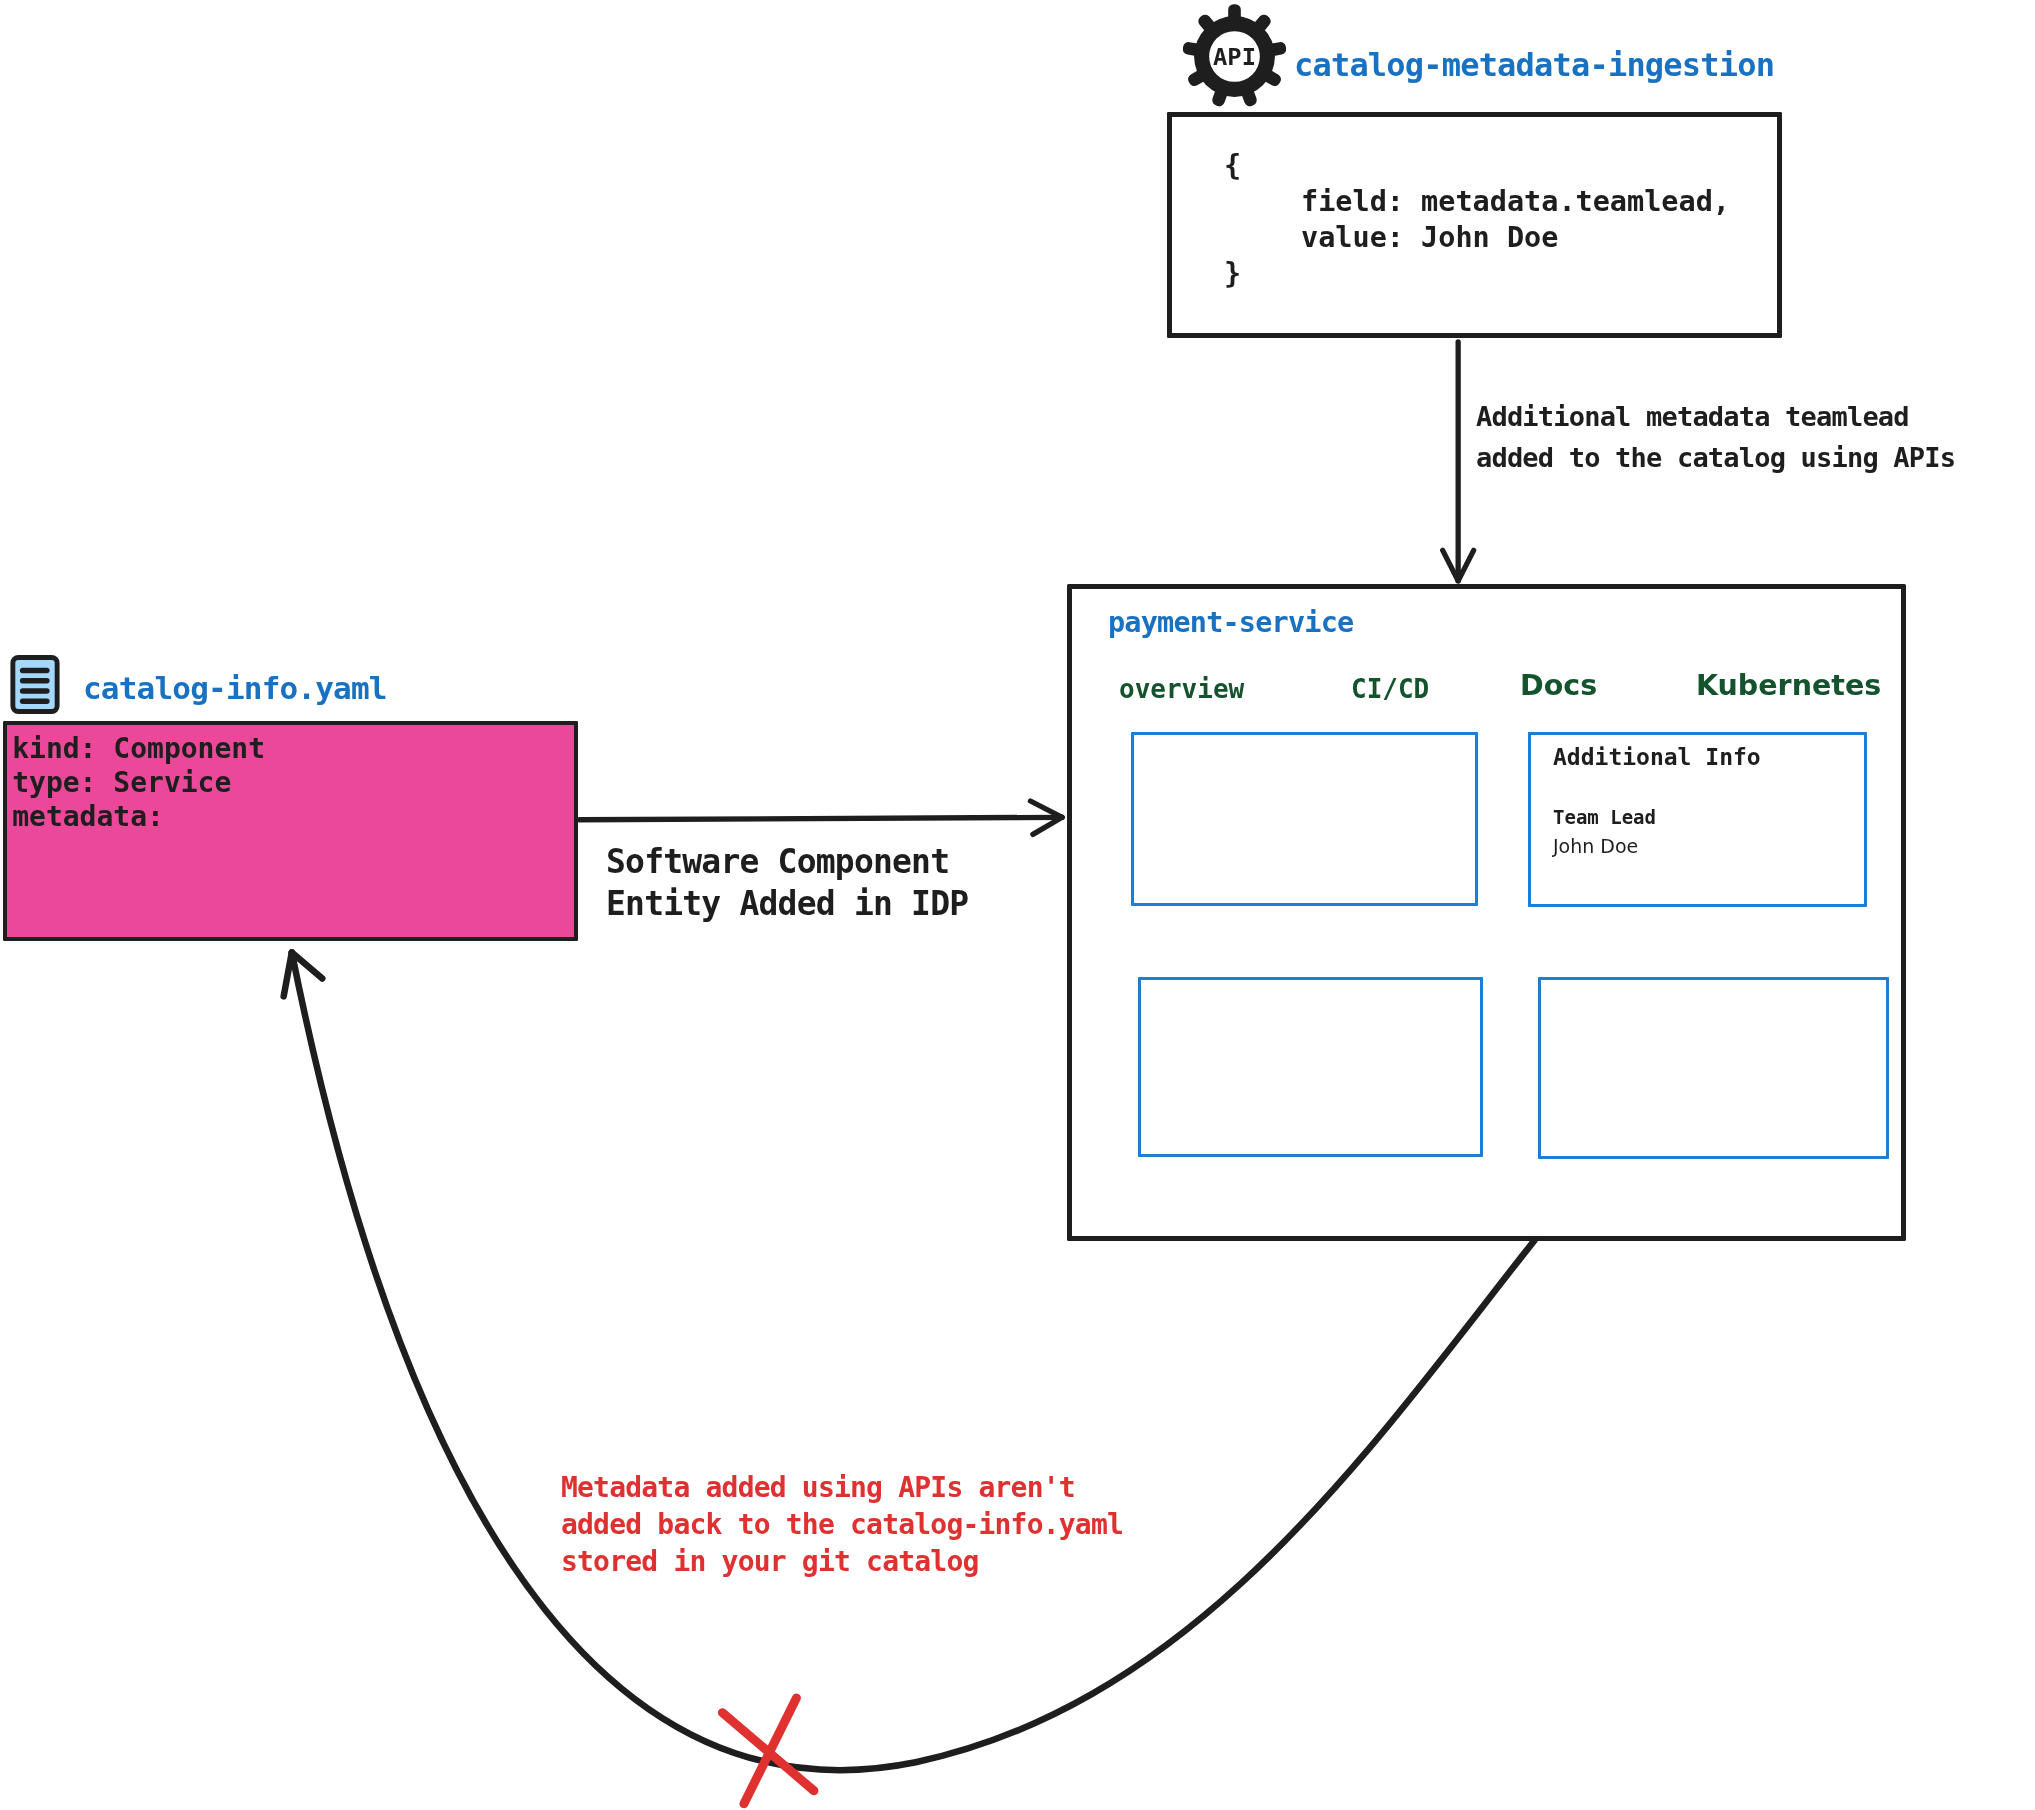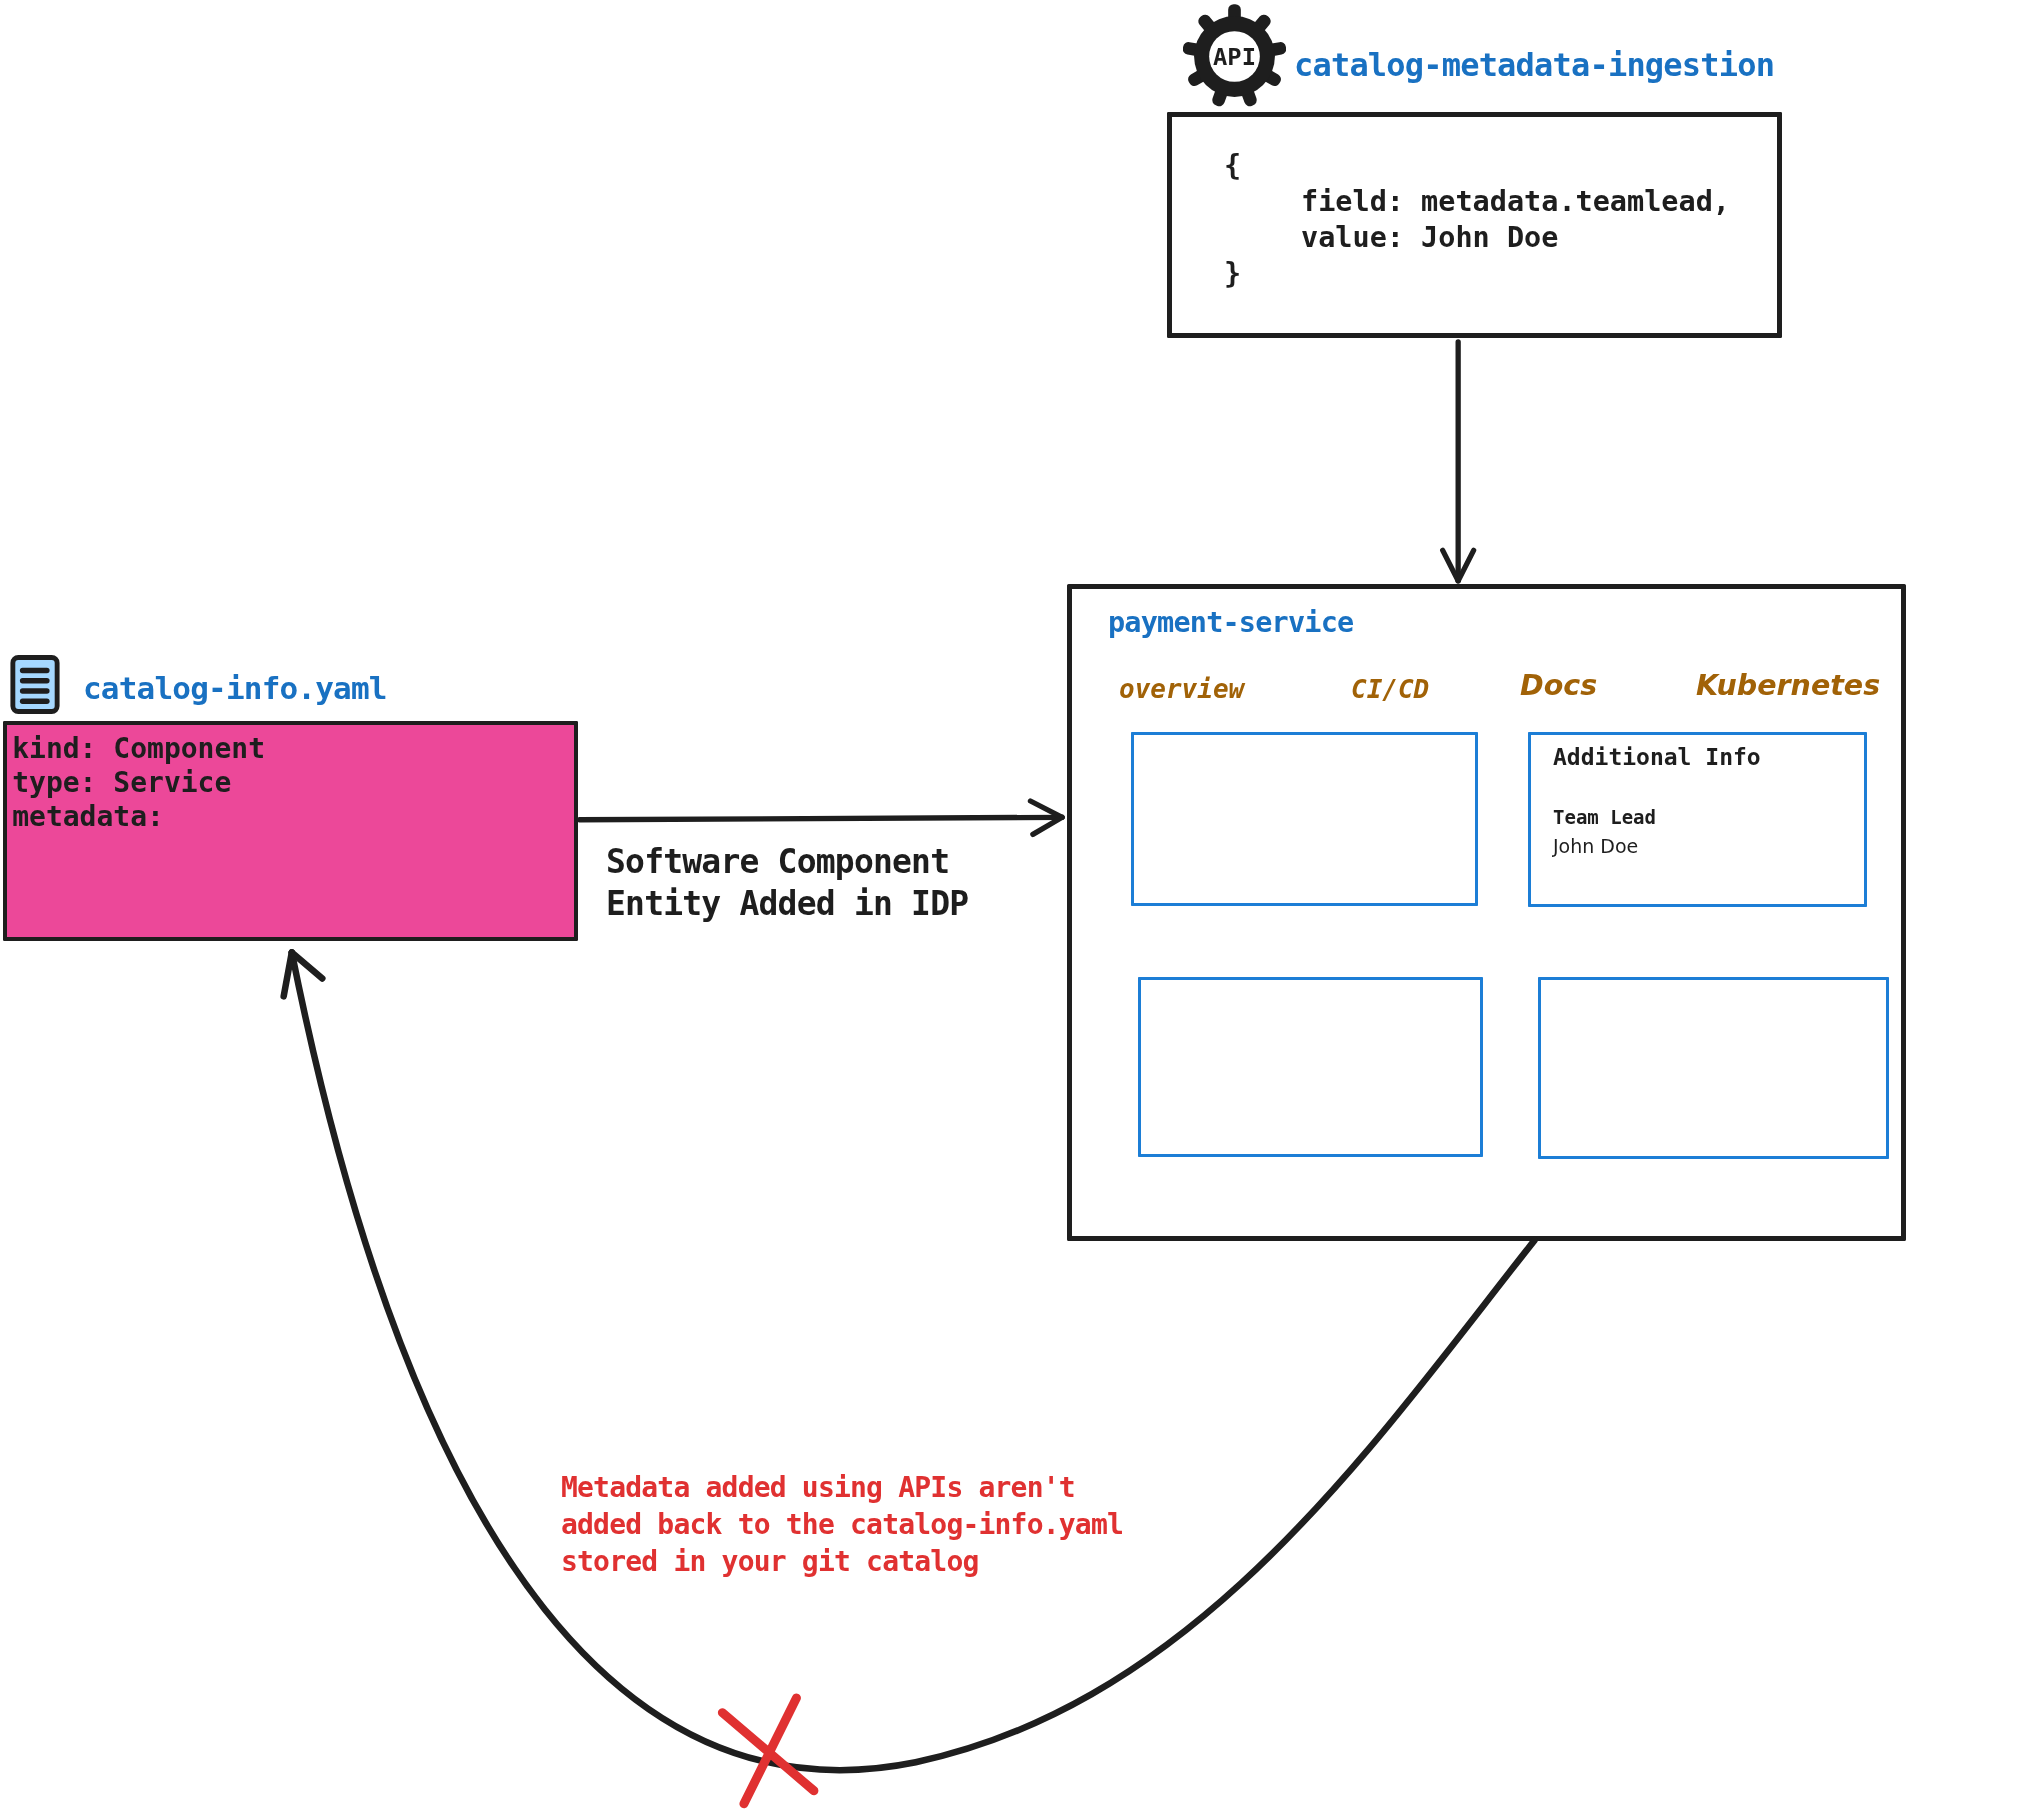--- a/index.html
+++ b/index.html
@@ -57,21 +57,21 @@
 
   .sw-label { left: 606px; top: 841px; font-size: 33px; line-height: 42px; letter-spacing: -0.8px; }
 
   
   .ps-box {
     left: 1067px; top: 584px; width: 839px; height: 657px;
     background: #fff; border: 5.3px solid #1e1e1e; border-radius: 1.6px;
     box-sizing: border-box;
   }
   .ps-title { left: 36px; top: 17px; font-size: 28.5px; line-height: 33px; letter-spacing: -0.8px; }
-  .tab { position: absolute; font-size: 26px; line-height: 31px; color: #a16207; font-weight: bold; cursor: pointer; font-style: italic; }
+  .tab { position: absolute; font-size: 26px; line-height: 31px; color: #14532d; font-weight: bold; cursor: pointer; }
   .tab.sans-tab { font-size: 28.5px; }
   .panel {
     position: absolute;
     background: #fff; border: 3.3px solid #1c7ed6; border-radius: 0.8px;
     box-sizing: border-box;
   }
   .panel-tl { left: 59px;  top: 143px; width: 347px; height: 174px; }
   .panel-tr { left: 456px; top: 143px; width: 339px; height: 175px; }
   .panel-bl { left: 66px;  top: 388px; width: 345px; height: 180px; }
   .panel-br { left: 466px; top: 388px; width: 351px; height: 182px; }
@@ -135,20 +135,24 @@
 
   <div class="abs api-title mono bold blue">catalog-metadata-ingestion</div>
 
   <div class="abs json-box">
     <div>{</div>
     <div class="indent">field: metadata.teamlead,</div>
     <div class="indent">value: John Doe</div>
     <div>}</div>
   </div>
 
+  <div class="abs api-arrow-label mono bold ink">
+    <div>Additional metadata teamlead</div>
+    <div>added to the catalog using APIs</div>
+  </div>
 
   <svg class="abs doc-icon" viewBox="0 0 100 112">
     <rect x="9" y="6" width="82" height="100" rx="10" fill="#a5d8ff" stroke="#1e1e1e" stroke-width="9"></rect>
     <g stroke="#1e1e1e" stroke-width="10" stroke-linecap="round">
       <line x1="27" y1="30" x2="72" y2="30"></line>
       <line x1="27" y1="49" x2="72" y2="49"></line>
       <line x1="27" y1="68" x2="72" y2="68"></line>
       <line x1="27" y1="87" x2="72" y2="87"></line>
     </g>
   </svg>

